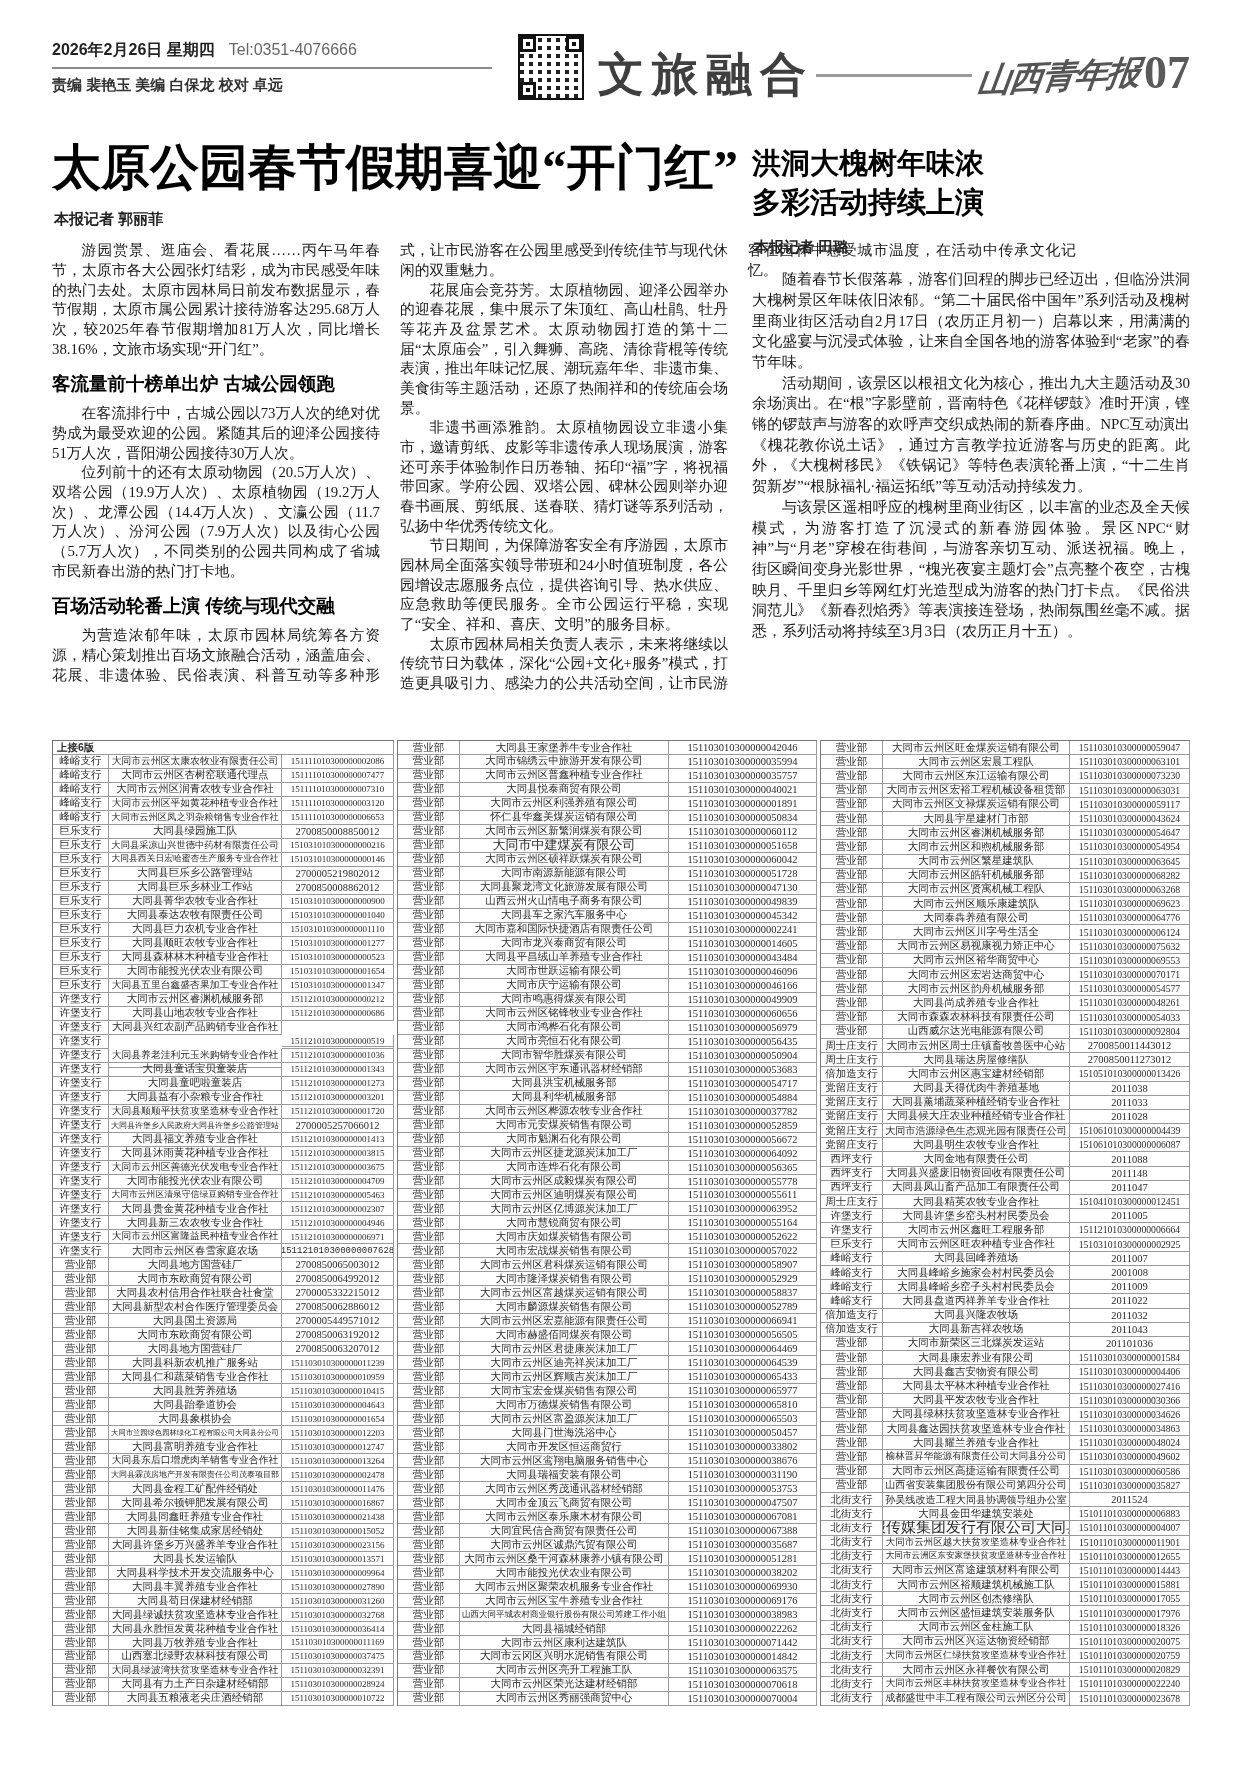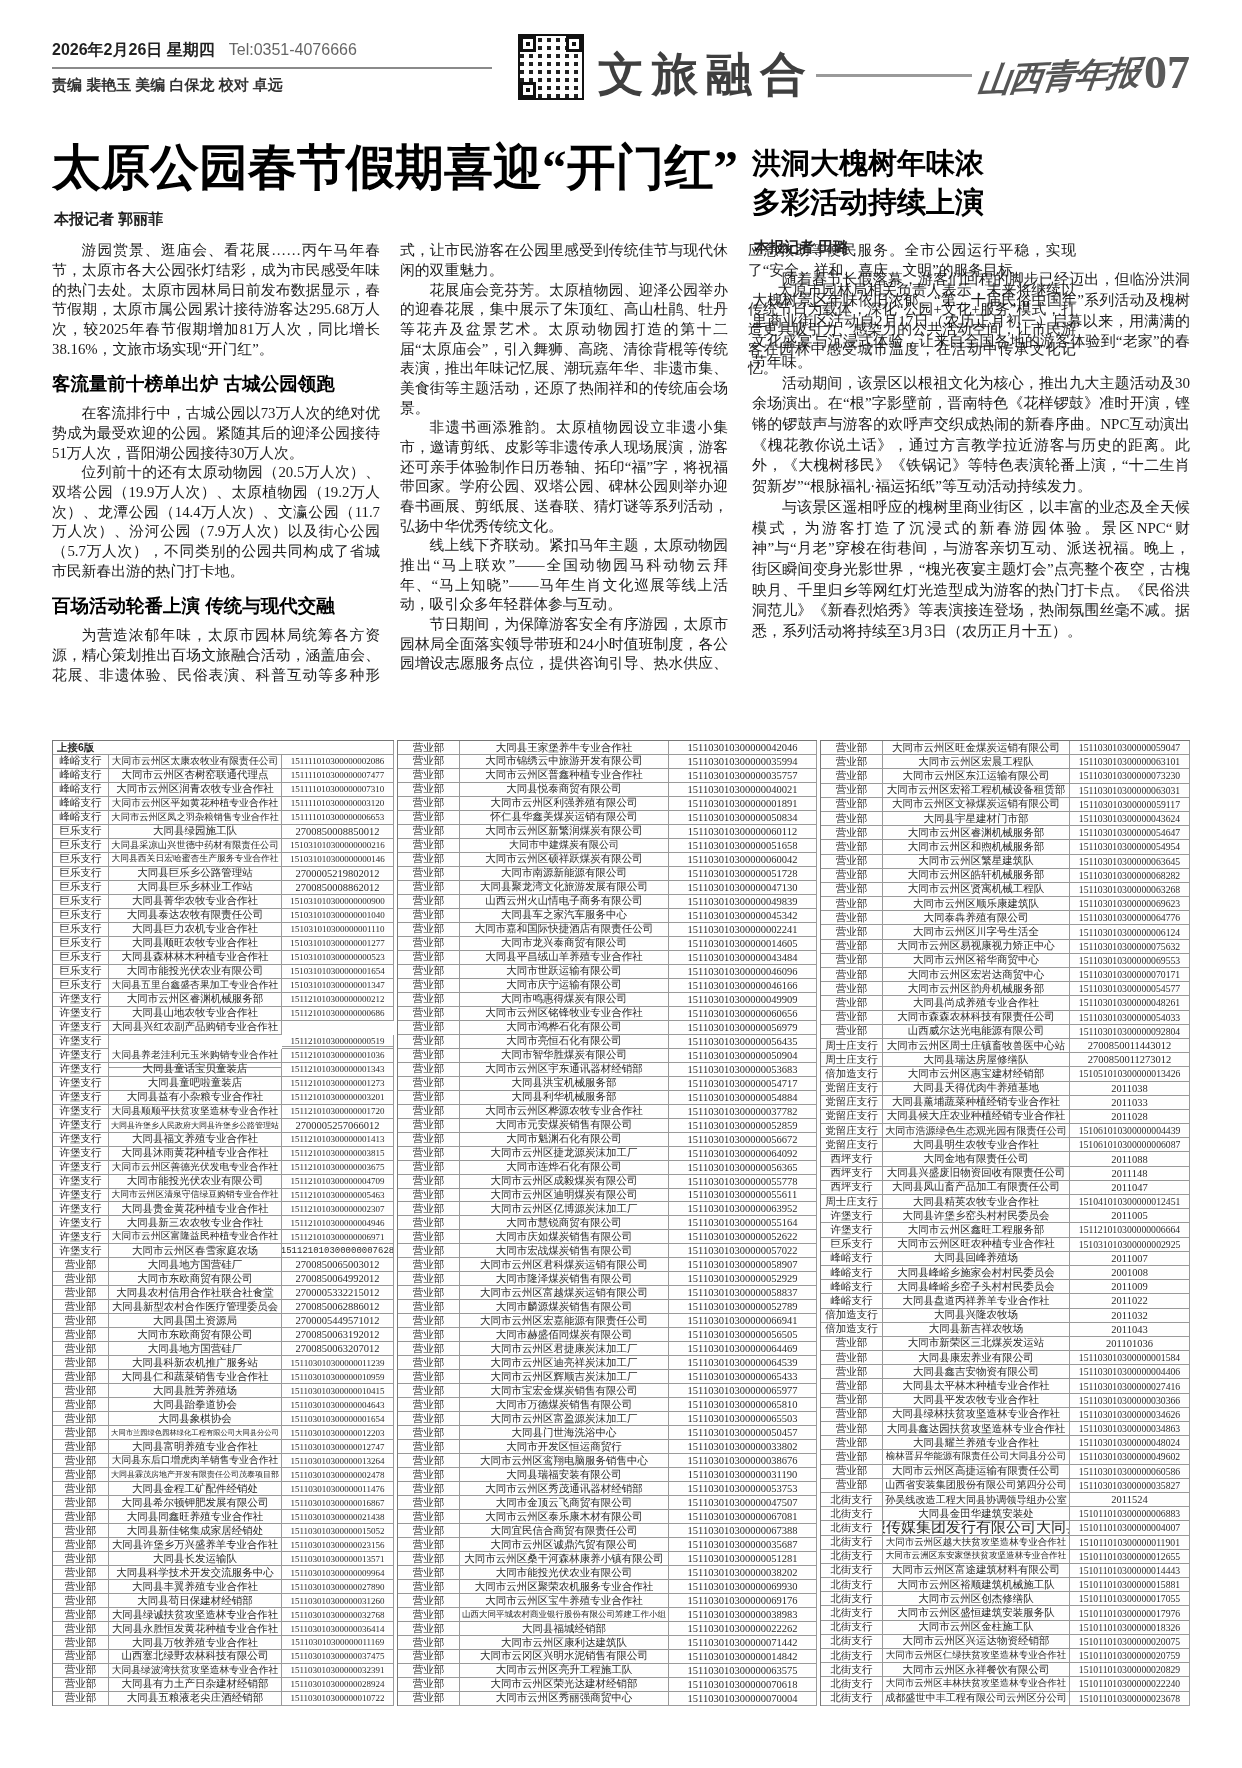--- a/index.html
+++ b/index.html
@@ -93,21 +93,20 @@
       <div class="byline">本报记者 郭丽菲</div>
       <div class="cols2" id="main-body">
           <p class="para">游园赏景、逛庙会、看花展……丙午马年春节，太原市各大公园张灯结彩，成为市民感受年味的热门去处。太原市园林局日前发布数据显示，春节假期，太原市属公园累计接待游客达295.68万人次，较2025年春节假期增加81万人次，同比增长38.16%，文旅市场实现“开门红”。</p>
           <div class="subhead">客流量前十榜单出炉 古城公园领跑</div>
           <p class="para">在客流排行中，古城公园以73万人次的绝对优势成为最受欢迎的公园。紧随其后的迎泽公园接待51万人次，晋阳湖公园接待30万人次。</p>
           <p class="para">位列前十的还有太原动物园（20.5万人次）、双塔公园（19.9万人次）、太原植物园（19.2万人次）、龙潭公园（14.4万人次）、文瀛公园（11.7万人次）、汾河公园（7.9万人次）以及街心公园（5.7万人次），不同类别的公园共同构成了省城市民新春出游的热门打卡地。</p>
           <div class="subhead">百场活动轮番上演 传统与现代交融</div>
           <p class="para">为营造浓郁年味，太原市园林局统筹各方资源，精心策划推出百场文旅融合活动，涵盖庙会、花展、非遗体验、民俗表演、科普互动等多种形式，让市民游客在公园里感受到传统佳节与现代休闲的双重魅力。</p>
           <p class="para">花展庙会竞芬芳。太原植物园、迎泽公园举办的迎春花展，集中展示了朱顶红、高山杜鹃、牡丹等花卉及盆景艺术。太原动物园打造的第十二届“太原庙会”，引入舞狮、高跷、清徐背棍等传统表演，推出年味记忆展、潮玩嘉年华、非遗市集、美食街等主题活动，还原了热闹祥和的传统庙会场景。</p>
           <p class="para">非遗书画添雅韵。太原植物园设立非遗小集市，邀请剪纸、皮影等非遗传承人现场展演，游客还可亲手体验制作日历卷轴、拓印“福”字，将祝福带回家。学府公园、双塔公园、碑林公园则举办迎春书画展、剪纸展、送春联、猜灯谜等系列活动，弘扬中华优秀传统文化。</p>
-          <p class="para">线上线下齐联动。紧扣马年主题，太原动物园推出“马上联欢”——全国动物园马科动物云拜年、“马上知晓”——马年生肖文化巡展等线上活动，吸引众多年轻群体参与互动。</p>
           <p class="para">节日期间，为保障游客安全有序游园，太原市园林局全面落实领导带班和24小时值班制度，各公园增设志愿服务点位，提供咨询引导、热水供应、应急救助等便民服务。全市公园运行平稳，实现了“安全、祥和、喜庆、文明”的服务目标。</p>
           <p class="para">太原市园林局相关负责人表示，未来将继续以传统节日为载体，深化“公园+文化+服务”模式，打造更具吸引力、感染力的公共活动空间，让市民游客在园林中感受城市温度，在活动中传承文化记忆。</p>
         </div>
     </div>
     <div class="side-col">
       <h2 class="side-title">
         <span>洪洞大槐树年味浓</span><br>
         <span>多彩活动持续上演</span>
       </h2>
       <div class="byline">本报记者 田璐</div>
@@ -496,21 +495,21 @@
           <div class="tcell c-company" style="font-size: 10.5px;">怀仁县华鑫美煤炭运销有限公司</div>
           <div class="tcell c-account" style="font-size: 10.5px;">151103010300000050834</div>
         </div>
         <div class="trow">
           <div class="tcell c-branch" style="font-size: 10.5px;">营业部</div>
           <div class="tcell c-company" style="font-size: 10.5px;">大同市云州区新繁润煤炭有限公司</div>
           <div class="tcell c-account" style="font-size: 10.5px;">151103010300000060112</div>
         </div>
         <div class="trow">
           <div class="tcell c-branch" style="font-size: 10.5px;">营业部</div>
-          <div class="tcell c-company" style="font-size: 10px;">大同市中建煤炭有限公司</div>
+          <div class="tcell c-company" style="font-size: 13px;">大同市中建煤炭有限公司</div>
           <div class="tcell c-account" style="font-size: 10.5px;">151103010300000051658</div>
         </div>
         <div class="trow">
           <div class="tcell c-branch" style="font-size: 10.5px;">营业部</div>
           <div class="tcell c-company" style="font-size: 10.5px;">大同市云州区硕祥跃煤炭有限公司</div>
           <div class="tcell c-account" style="font-size: 10.5px;">151103010300000060042</div>
         </div>
         <div class="trow">
           <div class="tcell c-branch" style="font-size: 10.5px;">营业部</div>
           <div class="tcell c-company" style="font-size: 10.5px;">大同市南源新能源有限公司</div>

